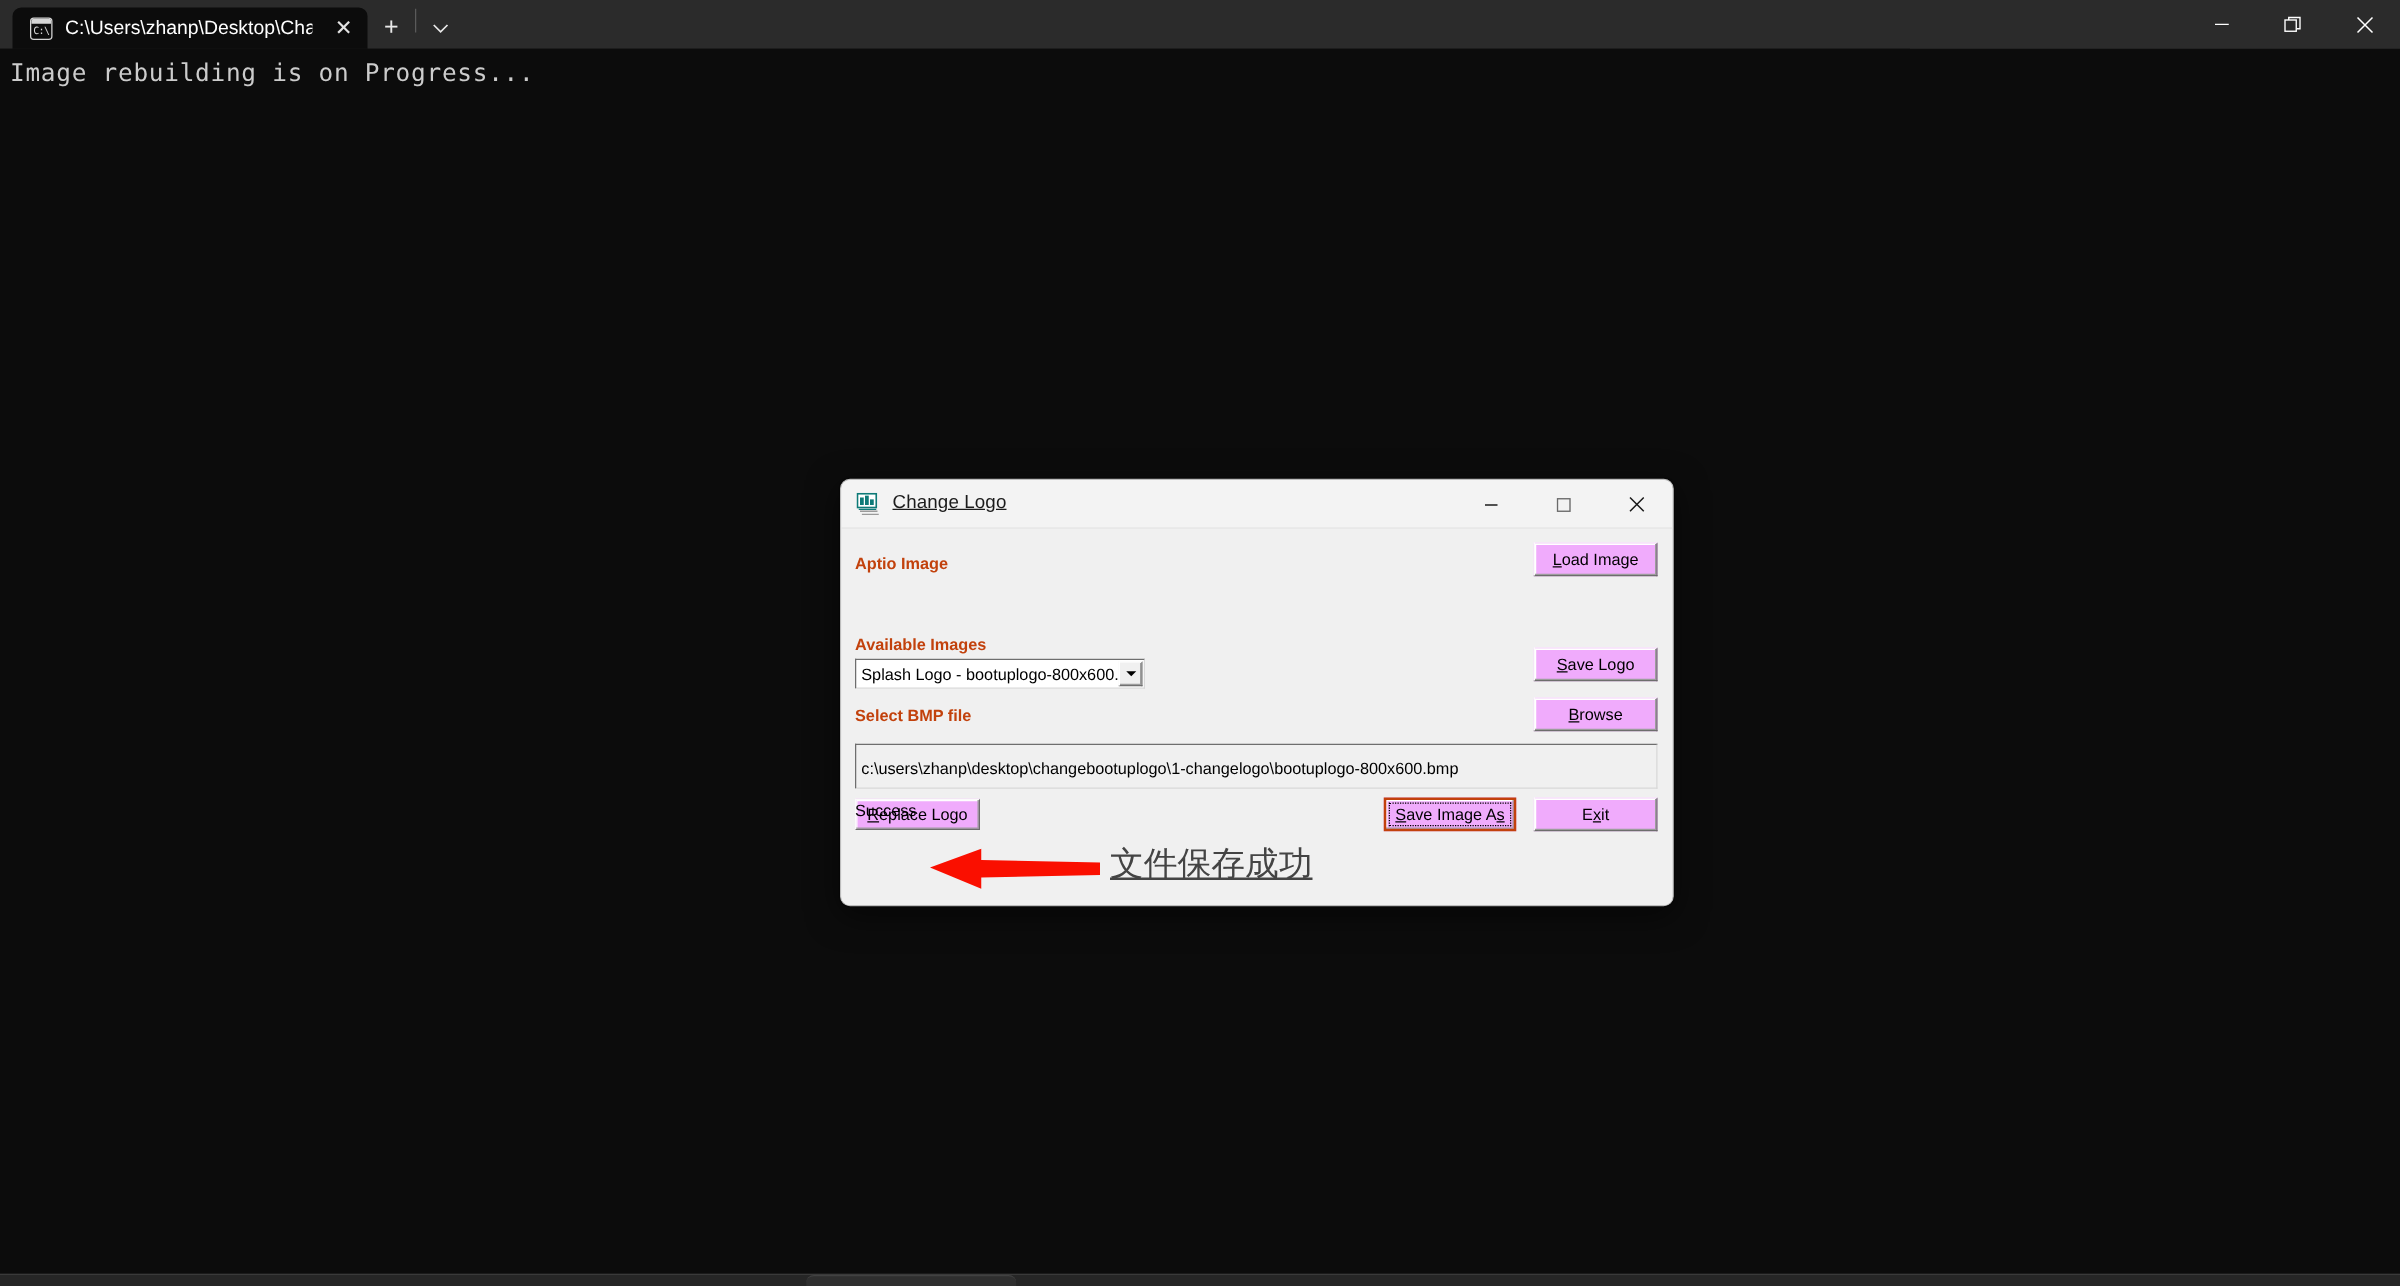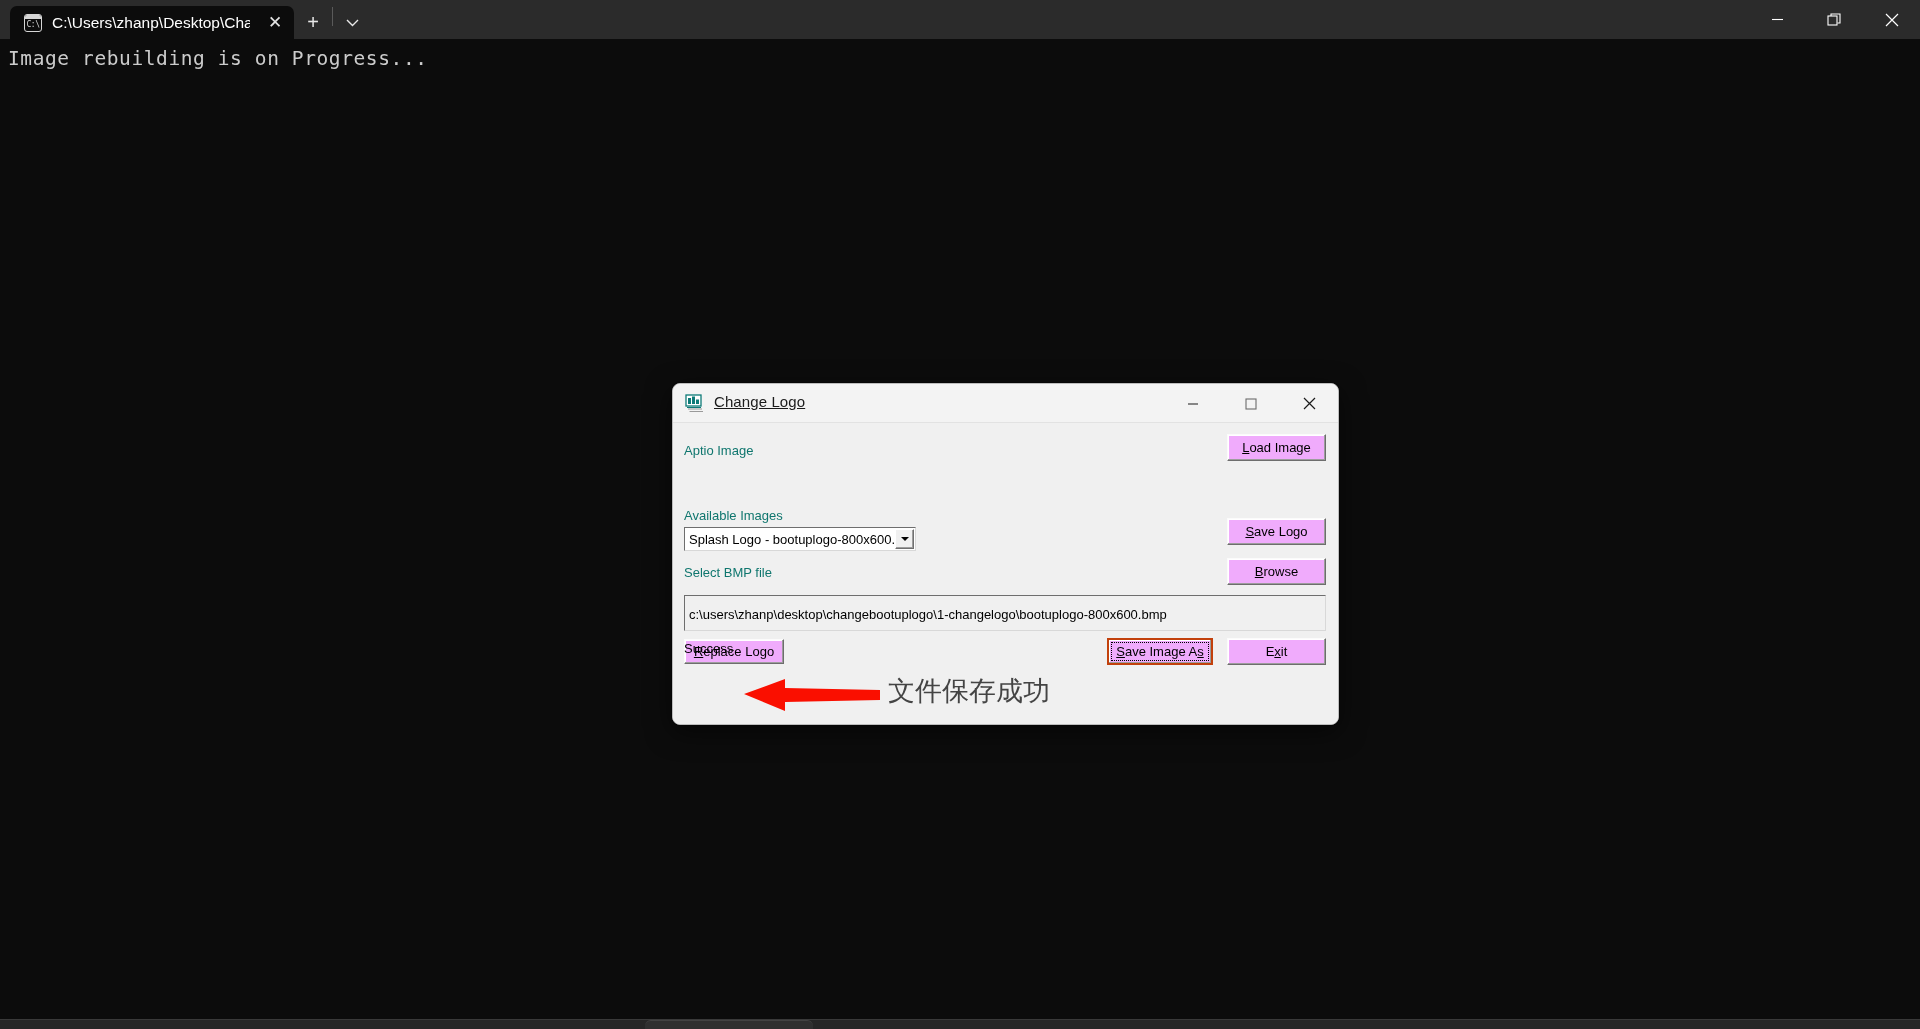--- a/index.html
+++ b/index.html
@@ -212,22 +212,23 @@
   #dlg-client {
     position: relative;
     height: 302px;
     background: #f0f0f0;
   }
 
   .dlg-label {
     position: absolute;
     font-family: "Liberation Sans", sans-serif;
     font-size: 13px;
-    color: #0f766e;
-    white-space: nowrap;
+    color: #c2410c;
+    white-space: nowrap;
+    font-weight: bold;
   }
 
   .w95-edit {
     position: absolute;
     background: #f0f0f0;
     border: 1px solid #8a8a8a;
     border-top-color: #6e6e6e;
     border-left-color: #6e6e6e;
     border-right-color: #d8d8d8;
     border-bottom-color: #d8d8d8;
@@ -323,20 +324,21 @@
     width: 1920px; height: 1029px;
     pointer-events: none;
   }
   #annot-text {
     position: absolute;
     left: 888px; top: 673px;
     font-family: "DejaVu Sans", sans-serif;
     font-size: 27px;
     color: #444444;
     white-space: nowrap;
+    text-decoration: underline;
   }
 </style>
 </head>
 <body>
 
 <div id="terminal-window">
 
   <div id="titlebar">
     <div id="tabstrip">
 

